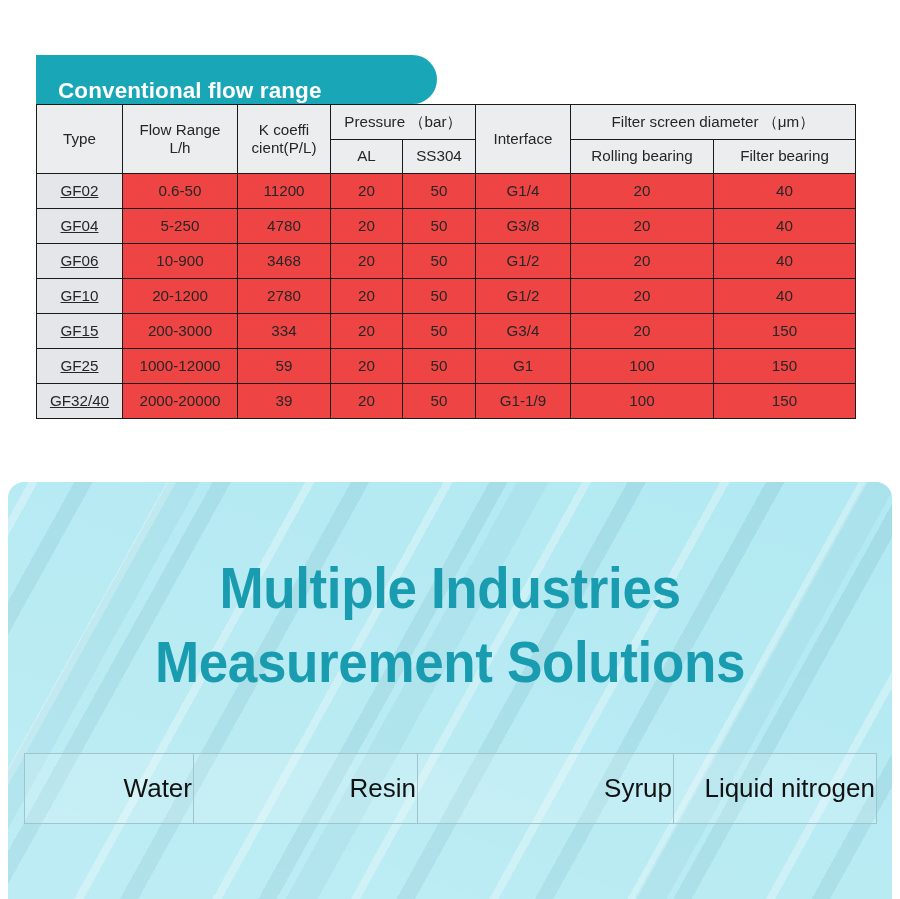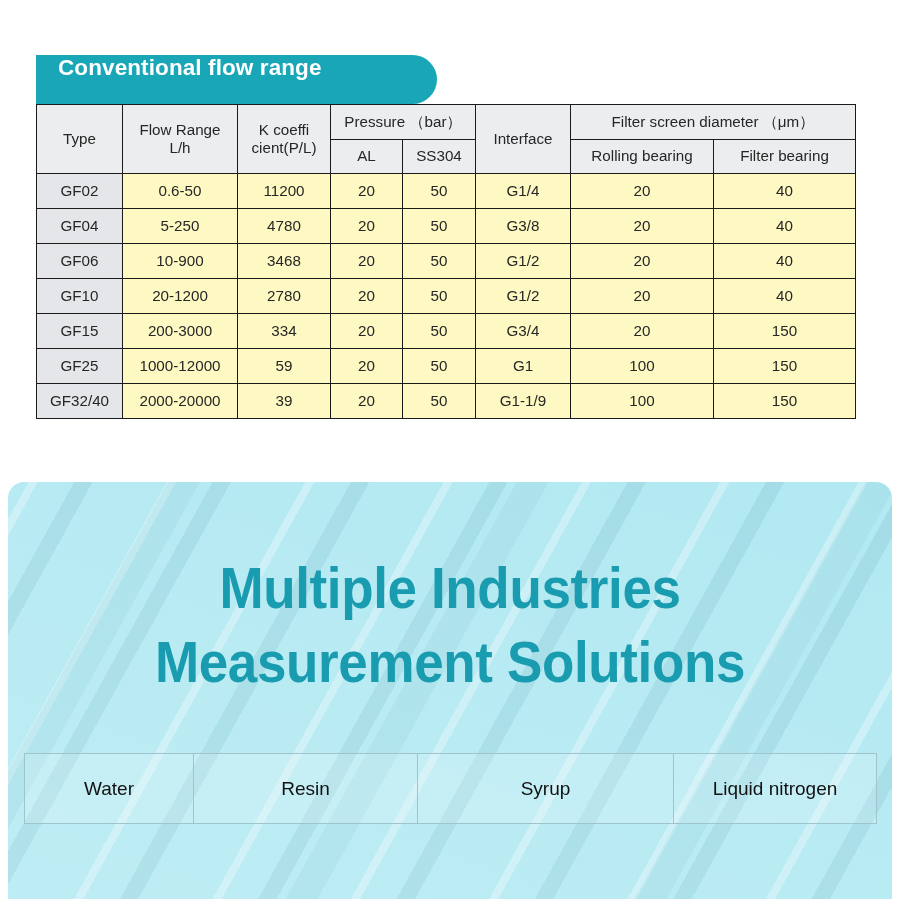--- a/index.html
+++ b/index.html
@@ -26,21 +26,21 @@
 
   #flow-banner {
     position: absolute;
     left: 36px;
     top: 55px;
     width: 401px;
     height: 49px;
     background: #19a7b8;
     border-radius: 0 46px 46px 0;
     display: flex;
-    align-items: flex-start;
+    align-items: flex-end;
     z-index: 3;
   }
   #flow-banner .banner-text {
     color: #ffffff;
     font-size: 22.5px;
     font-weight: bold;
     letter-spacing: 0.1px;
     padding-left: 22px;
     white-space: nowrap;
   }
@@ -64,25 +64,26 @@
     line-height: 1.18;
   }
   #spec-table thead th {
     background: #ebedef;
     height: 22px;
   }
   #spec-table thead th.tall {
     height: 68px;
   }
   #spec-table tbody td {
-    background: #fef9c3;
+    background: #ef4444;
     height: 34px;
   }
   #spec-table tbody td.typecol {
     background: #e4e6e9;
+    text-decoration: underline;
   }
   .hdr-two-line { display: block; text-align: center; }
   .hdr-two-line span { display: block; }
 
   
   #bottom-panel {
     position: absolute;
     left: 8px;
     top: 482px;
     width: 884px;
@@ -143,23 +144,23 @@
     left: 16px;
     top: 271px;
     width: 852px;
     border-collapse: collapse;
     table-layout: fixed;
     z-index: 4;
   }
   #industry-table td {
     border: 1px solid #9fc4cd;
     height: 67px;
-    text-align: center;
+    text-align: right;
     vertical-align: middle;
-    font-size: 19px;
+    font-size: 26px;
     color: #121212;
     background: rgba(255,255,255,0.16);
     white-space: nowrap;
   }
 </style>
 </head>
 <body>
 
 <div id="top-section">
 

